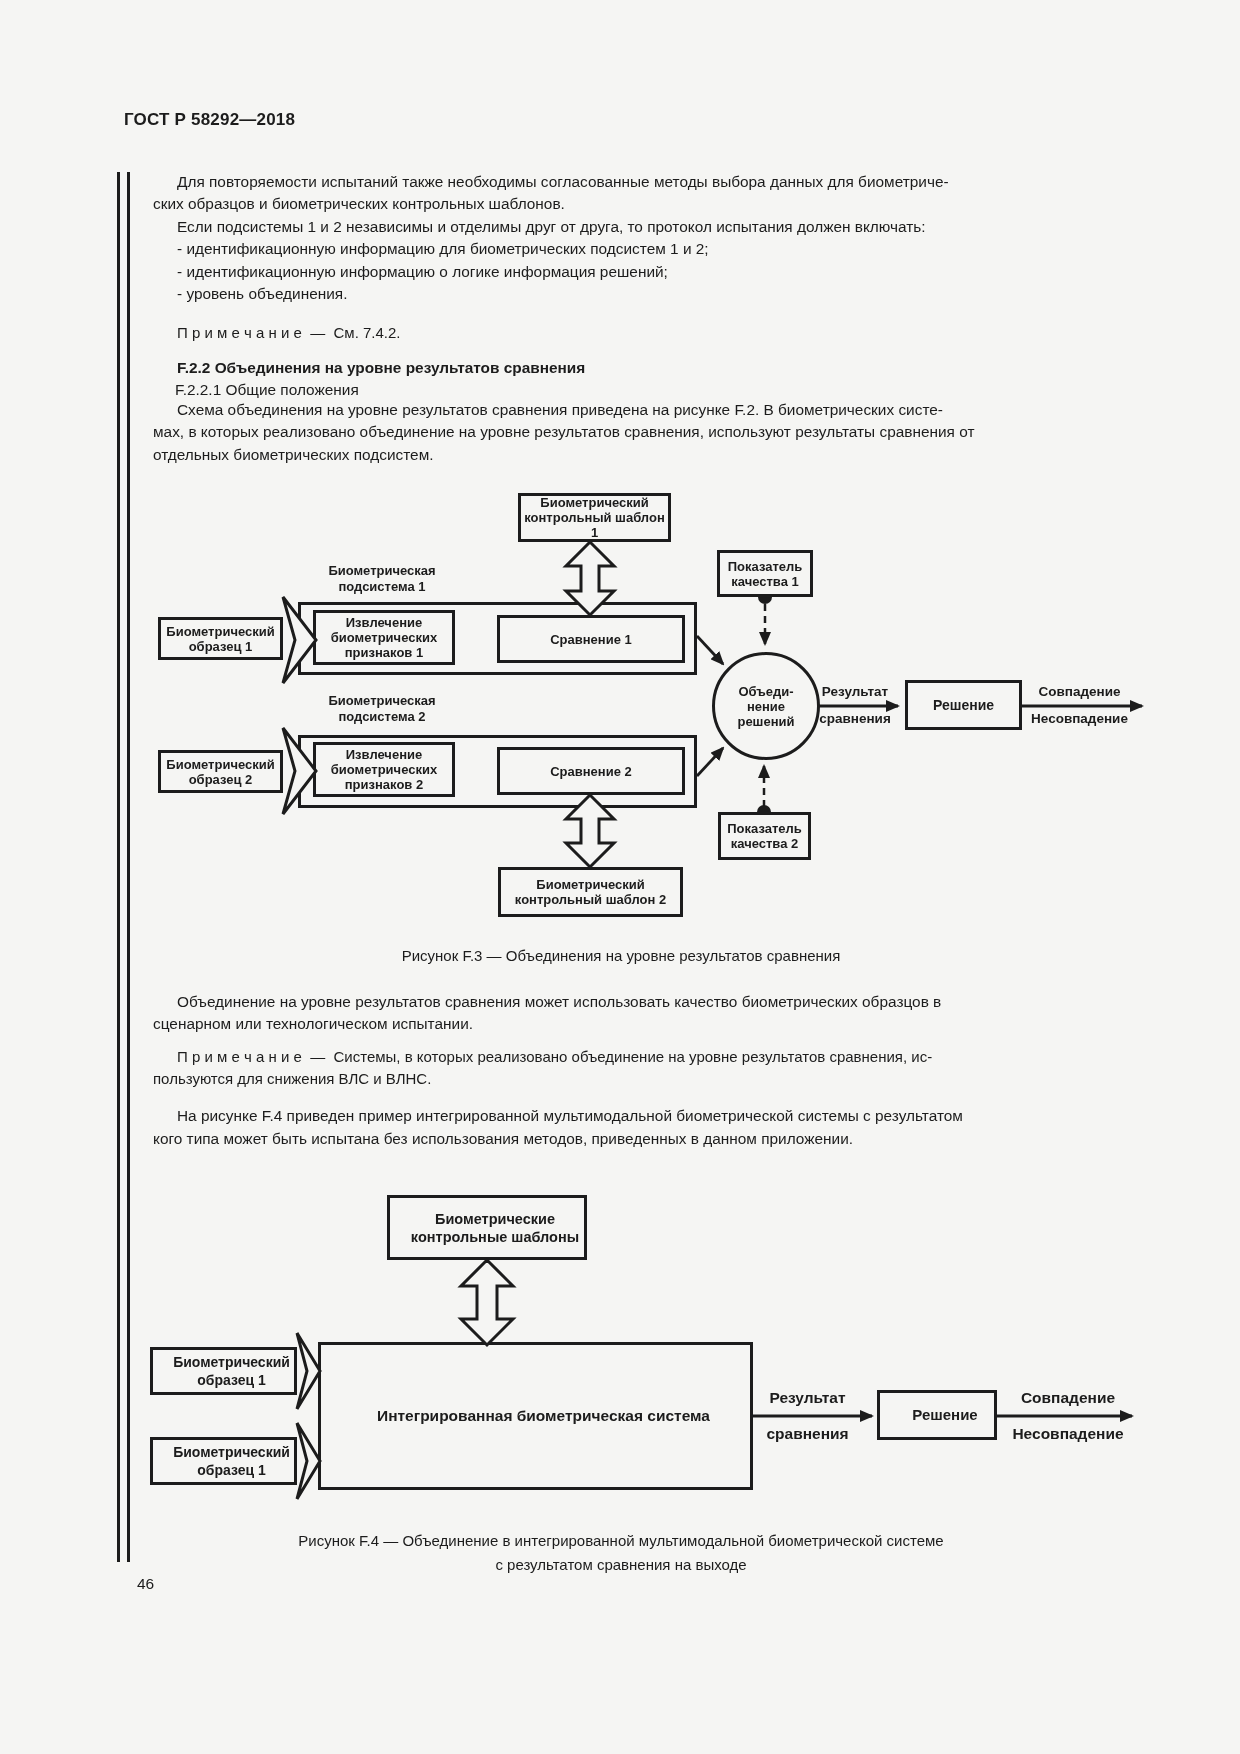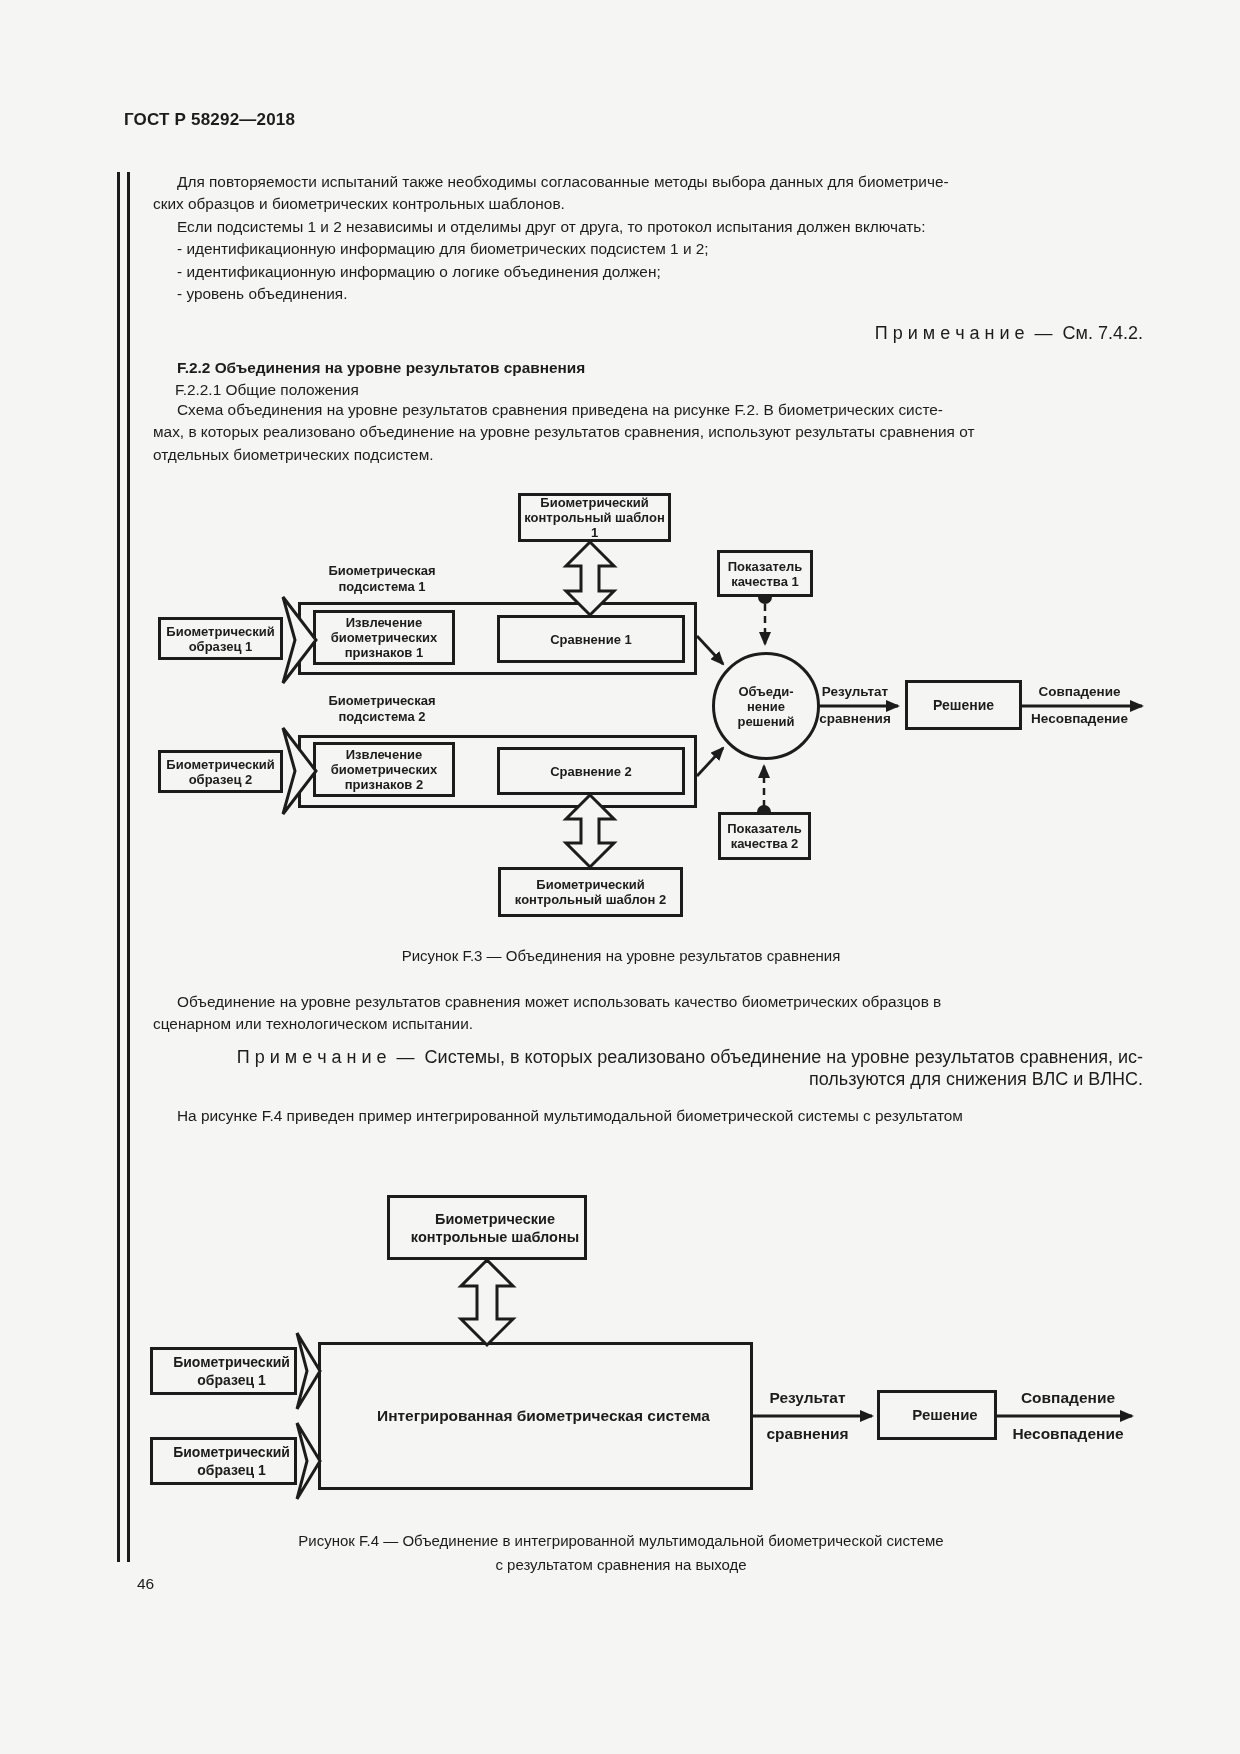--- a/index.html
+++ b/index.html
@@ -11,21 +11,21 @@
     position:relative;width:1240px;height:1754px;overflow:hidden;
     background:var(--paper);color:var(--ink);
     font-family:"Liberation Sans","DejaVu Sans",sans-serif;
   }
   .chgbar{position:absolute;top:172px;width:3px;height:1390px;background:var(--ink);}
   .h-title{position:absolute;left:124px;top:110px;font-size:17px;font-weight:700;letter-spacing:0.2px;}
   .para{position:absolute;left:126px;width:990px;font-size:15.4px;line-height:22.4px;margin-left:27px;}
   .para .ln{white-space:pre;}
   .indent .ln:first-child{text-indent:24px;}
   .indent-all .ln{text-indent:24px;}
-  .small{font-size:18px;line-height:22px;text-align:right;}
+  .small{font-size:15px;line-height:22px;}
   .bold{font-weight:700;}
   .cap{position:absolute;left:126px;width:990px;text-align:center;font-size:15px;line-height:24px;}
   .pagenum{position:absolute;left:137px;top:1575px;font-size:15.5px;}
 
   .fig{position:absolute;}
   .fig svg{position:absolute;left:0;top:0;}
   .under{z-index:0;}
   .over{z-index:2;pointer-events:none;}
   .box{
     position:absolute;z-index:1;box-sizing:border-box;
@@ -55,21 +55,21 @@
 
   <div class="h-title">ГОСТ Р 58292—2018</div>
 
   <div class="para indent" style="top:171px">
       <div class="ln">Для повторяемости испытаний также необходимы согласованные методы выбора данных для биометриче-</div>
       <div class="ln">ских образцов и биометрических контрольных шаблонов.</div>
     </div>
   <div class="para indent-all" style="top:216px">
       <div class="ln">Если подсистемы 1 и 2 независимы и отделимы друг от друга, то протокол испытания должен включать:</div>
       <div class="ln">- идентификационную информацию для биометрических подсистем 1 и 2;</div>
-      <div class="ln">- идентификационную информацию о логике объединения должен;</div>
+      <div class="ln">- идентификационную информацию о логике информация решений;</div>
       <div class="ln">- уровень объединения.</div>
     </div>
   <div class="para small" style="top:322px;text-indent:24px;white-space:pre">П р и м е ч а н и е  —  См. 7.4.2.</div>
   <div class="para bold" style="top:357px;text-indent:24px;white-space:pre">F.2.2 Объединения на уровне результатов сравнения</div>
   <div class="para" style="top:379px;text-indent:22px;white-space:pre">F.2.2.1 Общие положения</div>
   <div class="para indent" style="top:399px">
       <div class="ln">Схема объединения на уровне результатов сравнения приведена на рисунке F.2. В биометрических систе-</div>
       <div class="ln">мах, в которых реализовано объединение на уровне результатов сравнения, используют результаты сравнения от</div>
       <div class="ln">отдельных биометрических подсистем.</div>
     </div>
@@ -136,20 +136,21 @@
   <div class="para indent" style="top:991px">
       <div class="ln">Объединение на уровне результатов сравнения может использовать качество биометрических образцов в</div>
       <div class="ln">сценарном или технологическом испытании.</div>
     </div>
   <div class="para small indent" style="top:1046px">
       <div class="ln">П р и м е ч а н и е  —  Системы, в которых реализовано объединение на уровне результатов сравнения, ис-</div>
       <div class="ln">пользуются для снижения ВЛС и ВЛНС.</div>
     </div>
   <div class="para indent" style="top:1104px;line-height:23px">
       <div class="ln">На рисунке F.4 приведен пример интегрированной мультимодальной биометрической системы с результатом</div>
+      <div class="ln">кого типа может быть испытана без использования методов, приведенных в данном приложении.</div>
     </div>
 
   <div class="fig" style="left:130px;top:1190px;width:1010px;height:320px">
 
     <svg class="under" width="1010" height="320" viewBox="0 0 1010 320">
       <defs>
         <marker id="ah4" markerUnits="userSpaceOnUse" markerWidth="14" markerHeight="12" refX="12" refY="6" orient="auto">
           <path d="M0,0 L14,6 L0,12 Z" fill="#1c1c1c"></path>
         </marker>
       </defs>

